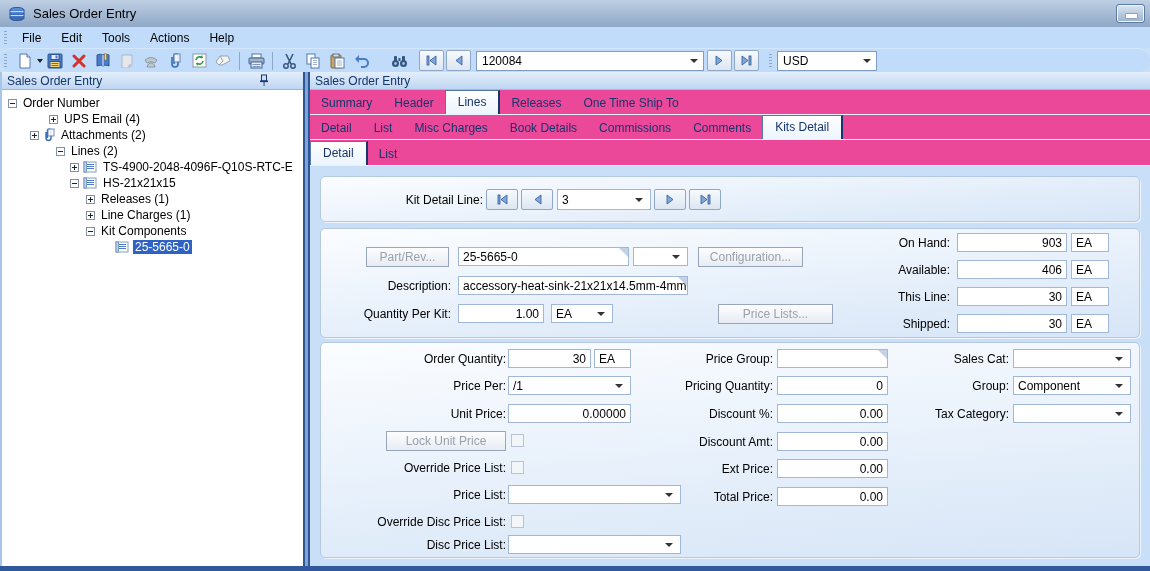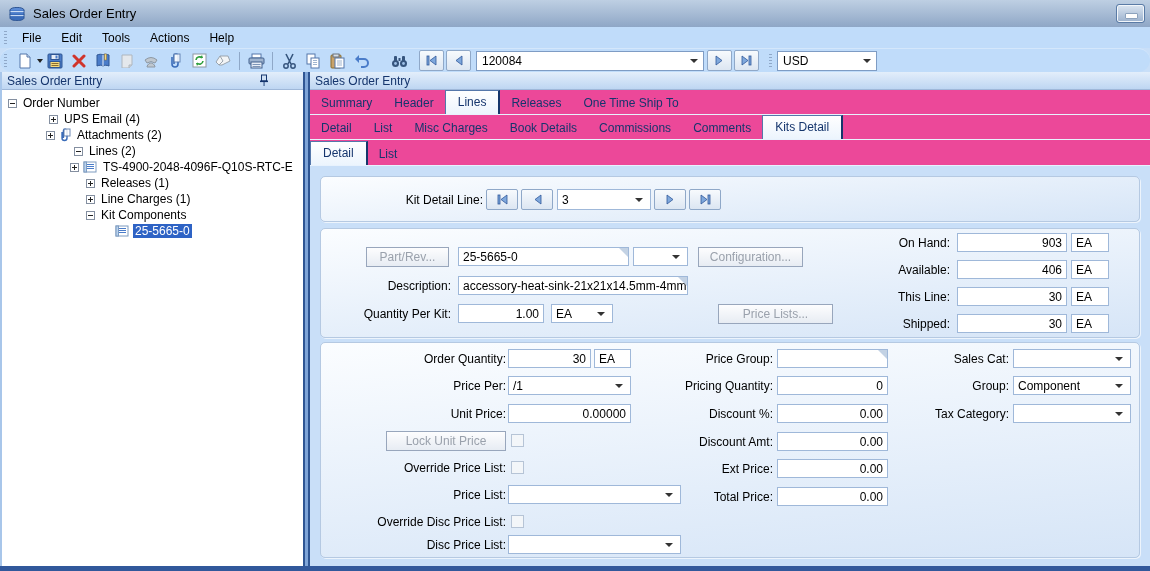--- a/index.html
+++ b/index.html
@@ -279,41 +279,50 @@
       </div>
       <div class="tree">
         <div class="trow" style="padding-left:6px">
           <span class="exp"></span>
           <span class="tlabel">Order Number</span>
         </div>
         <div class="trow" style="padding-left:47px">
           <span class="exp plus"></span>
           <span class="tlabel">UPS Email (4)</span>
         </div>
-        <div class="trow" style="padding-left:44px">
+        <div class="trow" style="padding-left:28px">
           <span class="exp plus"></span>
           <svg class="ticon" width="12" height="14" viewBox="0 0 12 14">
               <path d="M3 4v6a2.5 2.5 0 0 0 5 0V3a1.8 1.8 0 0 0-3.6 0v7" fill="none" stroke="#3A6CB9" stroke-width="1.4"></path>
               <rect x="5" y="1" width="6" height="7" fill="#fff" stroke="#5577AA" opacity="0.85"></rect>
             </svg>
           <span class="tlabel">Attachments (2)</span>
         </div>
-        <div class="trow" style="padding-left:72px">
+        <div class="trow" style="padding-left:54px">
           <span class="exp"></span>
           <span class="tlabel">Lines (2)</span>
         </div>
         <div class="trow" style="padding-left:68px">
           <span class="exp plus"></span>
           <svg class="ticon" width="14" height="12" viewBox="0 0 14 12">
               <rect x="1" y="1" width="12" height="10" fill="#fff" stroke="#7E9CC0"></rect>
               <path d="M3 3.5h8M3 5.5h8M3 7.5h8" stroke="#4A7CC9"></path>
               <rect x="1" y="1" width="2.5" height="10" fill="#B9D2EF" stroke="#7E9CC0"></rect>
             </svg>
           <span class="tlabel">TS-4900-2048-4096F-Q10S-RTC-E</span>
         </div>
+        <div class="trow" style="padding-left:68px">
+          <span class="exp"></span>
+          <svg class="ticon" width="14" height="12" viewBox="0 0 14 12">
+              <rect x="1" y="1" width="12" height="10" fill="#fff" stroke="#7E9CC0"></rect>
+              <path d="M3 3.5h8M3 5.5h8M3 7.5h8" stroke="#4A7CC9"></path>
+              <rect x="1" y="1" width="2.5" height="10" fill="#B9D2EF" stroke="#7E9CC0"></rect>
+            </svg>
+          <span class="tlabel">HS-21x21x15</span>
+        </div>
         <div class="trow" style="padding-left:84px">
           <span class="exp plus"></span>
           <span class="tlabel">Releases (1)</span>
         </div>
         <div class="trow" style="padding-left:84px">
           <span class="exp plus"></span>
           <span class="tlabel">Line Charges (1)</span>
         </div>
         <div class="trow" style="padding-left:84px">
           <span class="exp"></span>

